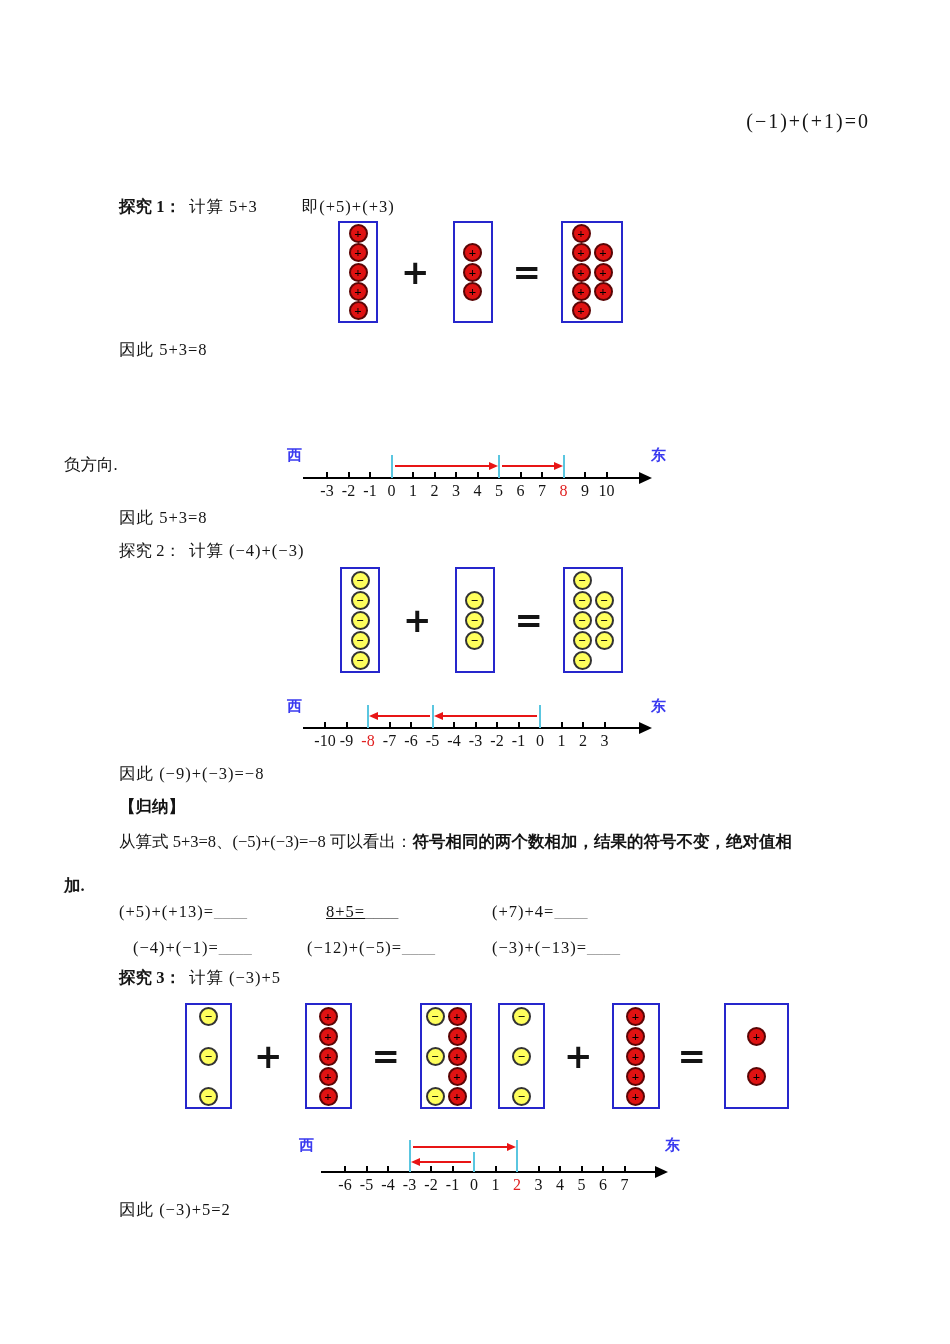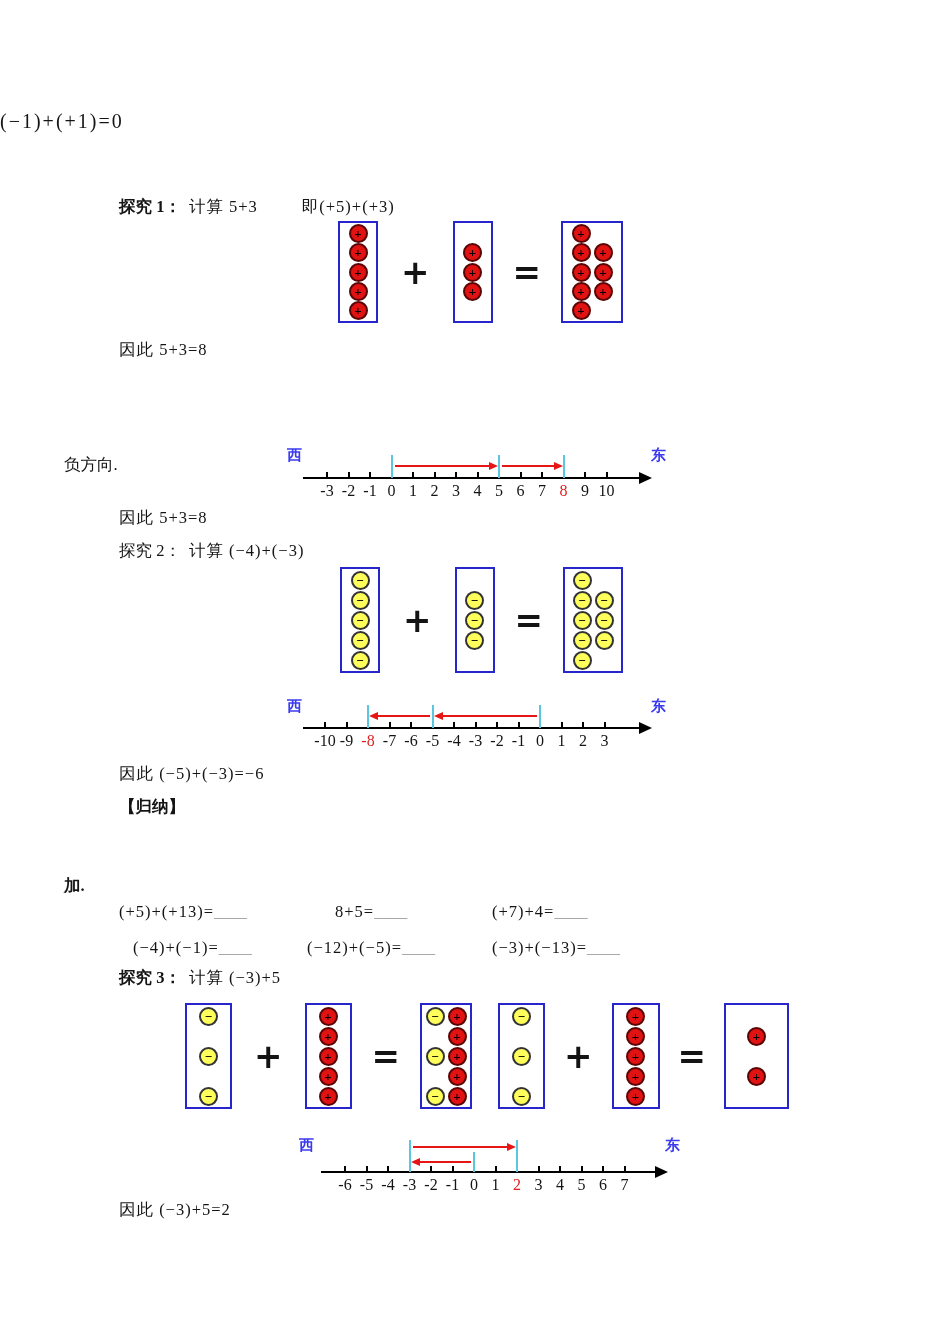--- a/index.html
+++ b/index.html
@@ -48,21 +48,21 @@
   .nl-arrow { position:absolute; height:2px; background:#e81515; }
   .nl-ahead { position:absolute; width:0; height:0; border-top:4px solid transparent;
               border-bottom:4px solid transparent; }
   .blank { color:#9a9a9a; letter-spacing:0; }
 </style>
 </head>
 <body>
 
 <div class="page">
 
-  <div class="abs formula-top" style="left:0;top:110px;width:870px;text-align:left;">(−1)+(+1)=0</div>
+  <div class="abs formula-top" style="left:0;top:110px;width:870px;text-align:right;">(−1)+(+1)=0</div>
 
 
   <div class="abs t16" style="left:119px;top:196px;"><span class="bold">探究 1：</span><span class="calc-gap math">计算 5+3</span><span class="note-gap math">即(+5)+(+3)</span></div>
 
   <div class="dia" style="left: 338px; top: 221px; height: 102px;">
       <div class="dia-box" style="width: 40px; height: 102px;">
         <div class="dia-row">
           <div class="circ circ-p">+</div>
         </div>
         <div class="dia-row">
@@ -267,27 +267,28 @@
       <div class="nl-label" style="left: 303.5px; top: 46px;">3</div>
       <div class="nl-cyan" style="left: 82px; top: 19px; height: 23px;"></div>
       <div class="nl-cyan" style="left: 146.5px; top: 19px; height: 23px;"></div>
       <div class="nl-cyan" style="left: 254px; top: 19px; height: 23px;"></div>
       <div class="nl-ahead" style="top: 26px; border-right: 9px solid rgb(232, 21, 21); left: 148.5px;"></div>
       <div class="nl-arrow" style="left: 157.5px; top: 29px; width: 94.5px;"></div>
       <div class="nl-ahead" style="top: 26px; border-right: 9px solid rgb(232, 21, 21); left: 84px;"></div>
       <div class="nl-arrow" style="left: 93px; top: 29px; width: 51.5px;"></div>
     </div>
 
-  <div class="abs t16 math" style="left:119px;top:763px;">因此 (−5)+(−3)=−6</div>
+  <div class="abs t16 math" style="left:119px;top:763px;">因此 (−9)+(−3)=−8</div>
 
   <div class="abs t16 bold" style="left:119px;top:796px;">【归纳】</div>
+  <div class="abs t16" style="left:119px;top:831px;"><span>从算式 5+3=8、(−5)+(−3)=−8 可以看出：</span><span class="bold">符号相同的两个数相加，结果的符号不变，绝对值相</span></div>
   <div class="abs t16 bold" style="left:64px;top:875px;">加.</div>
 
   <div class="abs t16 math" style="left:119px;top:901px;"><span>(+5)+(+13)=</span><span class="blank">____</span></div>
-  <div class="abs t16 math" style="left:335px;top:901px;"><span>8+5=</span><span class="blank">____</span></div>
+  <div class="abs t16 math" style="left:326px;top:901px;text-decoration:underline;"><span>8+5=</span><span class="blank">____</span></div>
   <div class="abs t16 math" style="left:492px;top:901px;"><span>(+7)+4=</span><span class="blank">____</span></div>
   <div class="abs t16 math" style="left:133px;top:937px;"><span>(−4)+(−1)=</span><span class="blank">____</span></div>
   <div class="abs t16 math" style="left:307px;top:937px;"><span>(−12)+(−5)=</span><span class="blank">____</span></div>
   <div class="abs t16 math" style="left:492px;top:937px;"><span>(−3)+(−13)=</span><span class="blank">____</span></div>
 
   <div class="abs t16" style="left:119px;top:967px;"><span class="bold">探究 3：</span><span class="calc-gap math">计算 (−3)+5</span></div>
 
   <div class="dia" style="left: 185px; top: 1003px; height: 106px;">
       <div class="dia-box" style="width: 47px; height: 106px;">
         <div class="dia-row">

